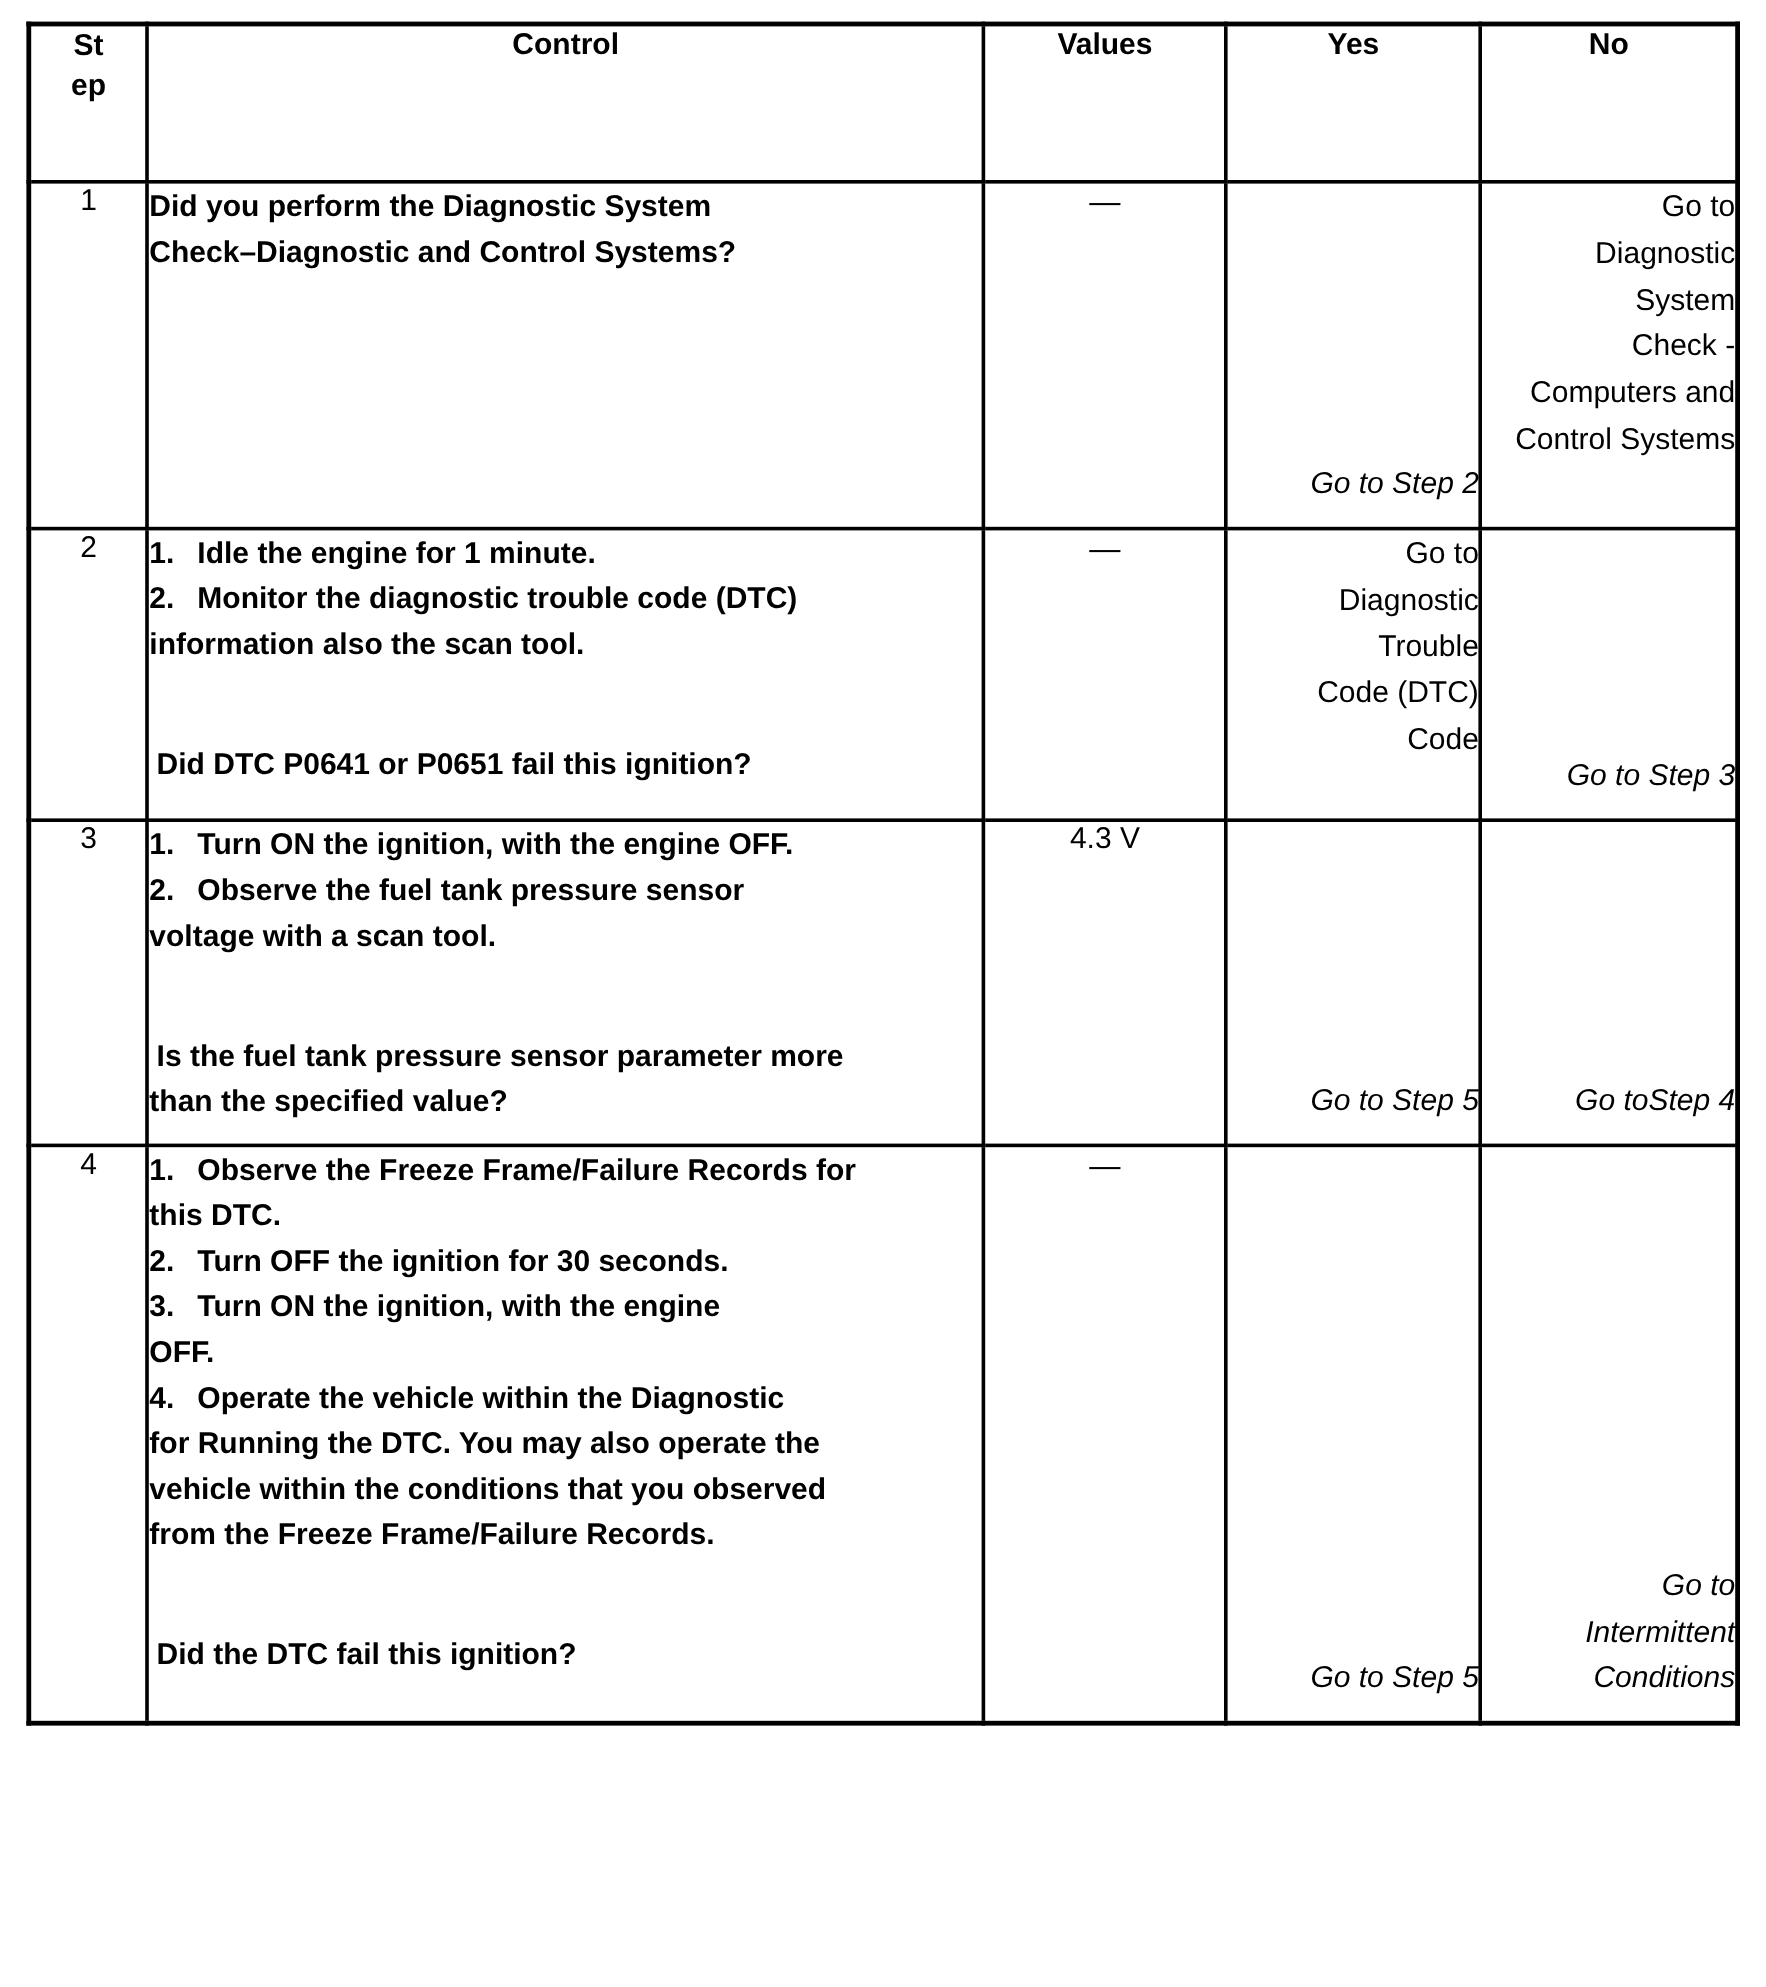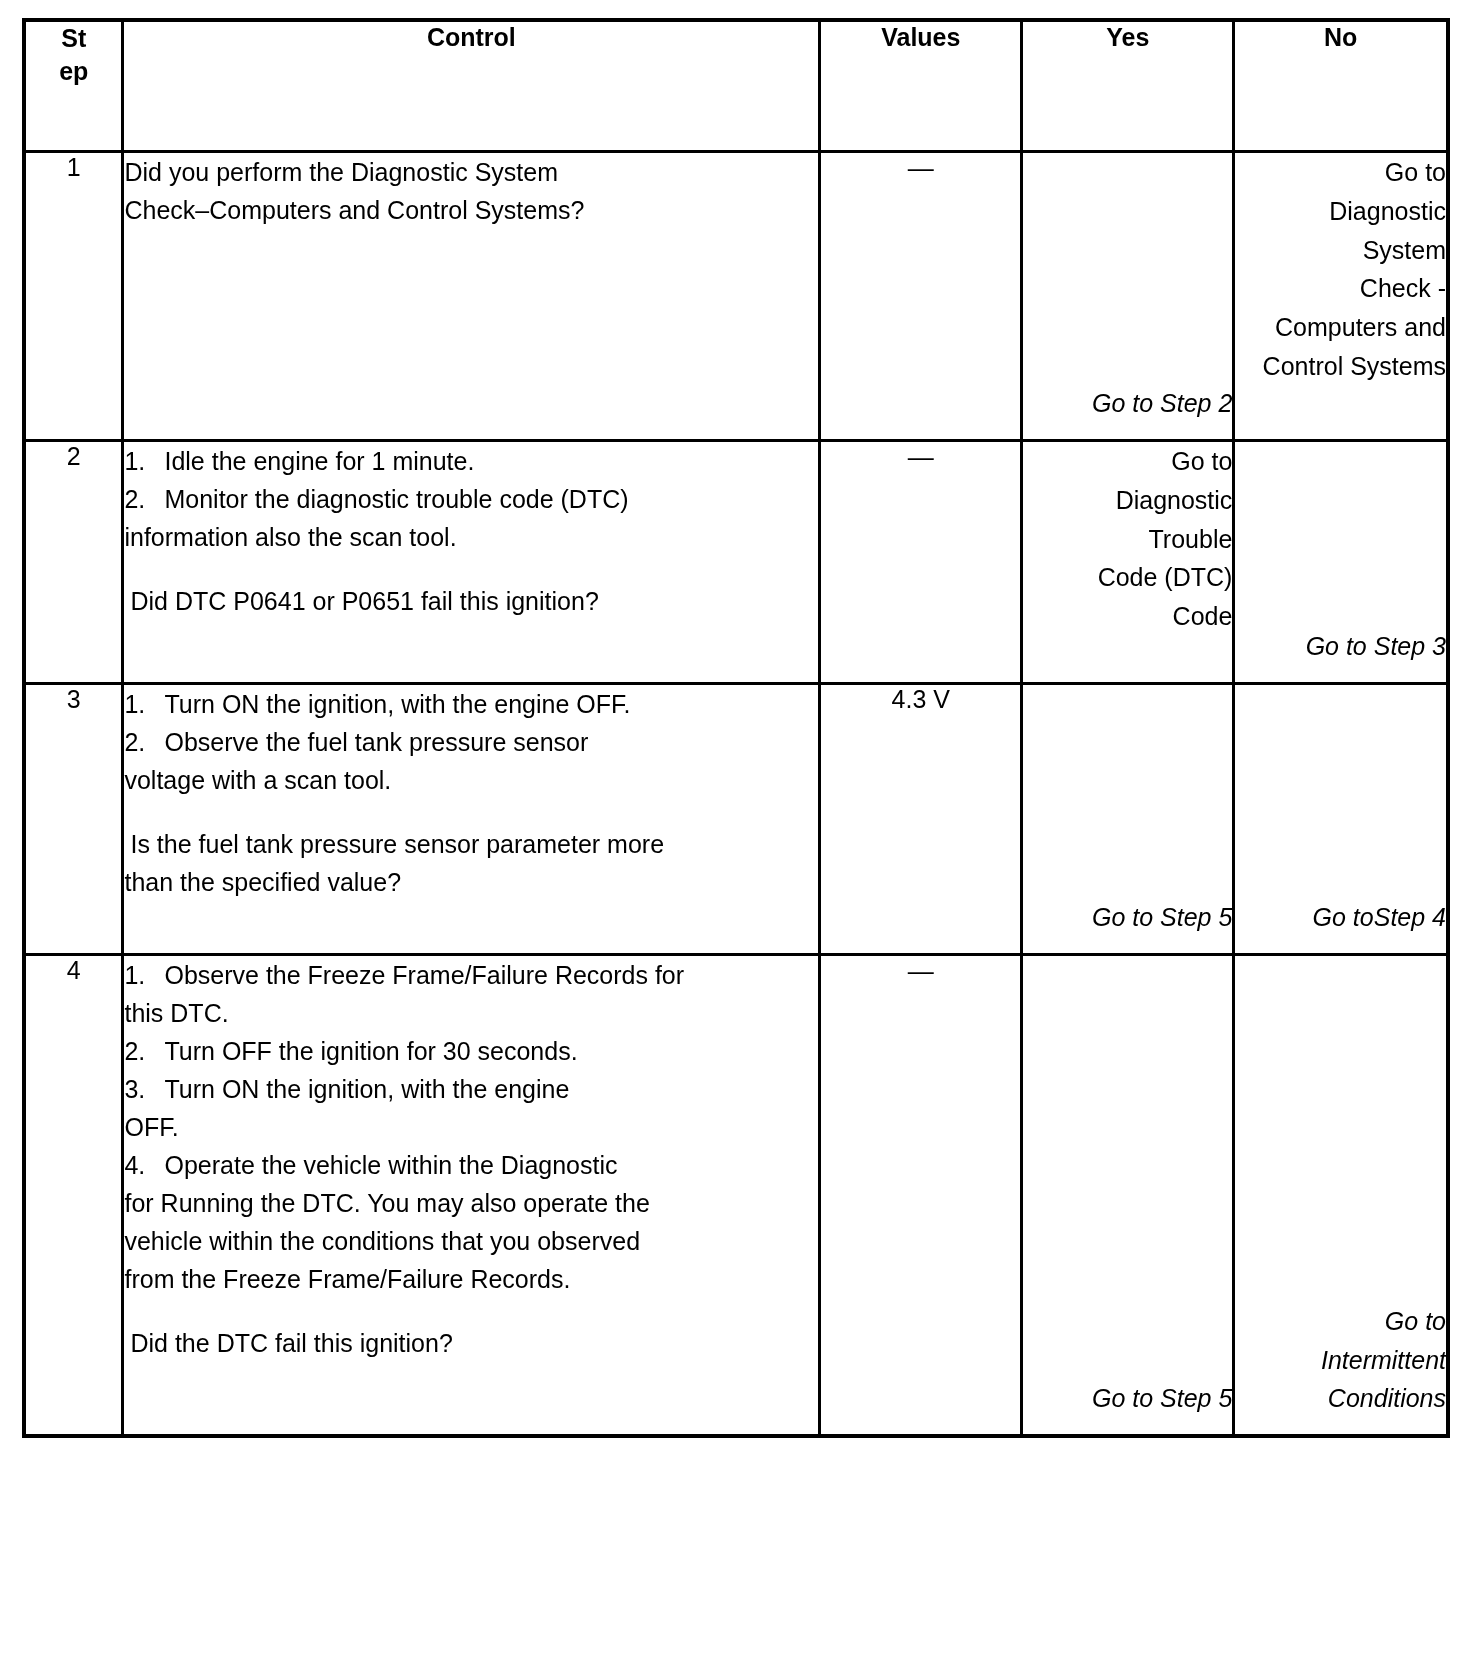--- a/index.html
+++ b/index.html
@@ -63,20 +63,21 @@
   
   .step-num {
     text-align: center;
     vertical-align: middle;
     font-size: 25px;
   }
   .action-cell {
     padding: 16px 12px 14px 18px;
     font-size: 25px;
     line-height: 1.52;
+    font-weight: bold;
   }
   .values-cell {
     text-align: center;
     vertical-align: middle;
     font-size: 25px;
   }
   .yn-cell {
     text-align: right;
     font-size: 25px;
     line-height: 1.55;
@@ -87,21 +88,21 @@
 
   .ol-line {
     display: block;
     text-indent: 0;
   }
   .ol-line .num {
     display: inline-block;
     width: 40px;
   }
   .gap { display: block; height: 26px; }
-  .indent1 { padding-left: 6px; }
+  .indent1 { padding-left: 6px; margin-top: 36px; }
   .dash { font-size: 26px; }
   
   tr.r1 .step-num { height: 286px; }
   tr.r2 .step-num { height: 240px; }
   tr.r3 .step-num { height: 268px; }
   tr.r4 .step-num { height: 478px; }
 </style>
 </head>
 <body>
 
@@ -124,21 +125,21 @@
         <td>Values</td>
         <td>Yes</td>
         <td>No</td>
       </tr>
 
 
       <tr class="r1">
         <td class="step-num">1</td>
         <td class="action-cell">
           <span class="ol-line">Did you perform the Diagnostic System</span>
-          <span class="ol-line">Check–Computers and Control Systems?</span>
+          <span class="ol-line">Check–Diagnostic and Control Systems?</span>
         </td>
         <td class="values-cell">
           <span class="dash">—</span>
         </td>
         <td class="yn-cell bot">Go to Step 2</td>
         <td class="yn-cell top">
           <span class="ol-line">Go to</span>
           <span class="ol-line">Diagnostic</span>
           <span class="ol-line">System</span>
           <span class="ol-line">Check -</span>

